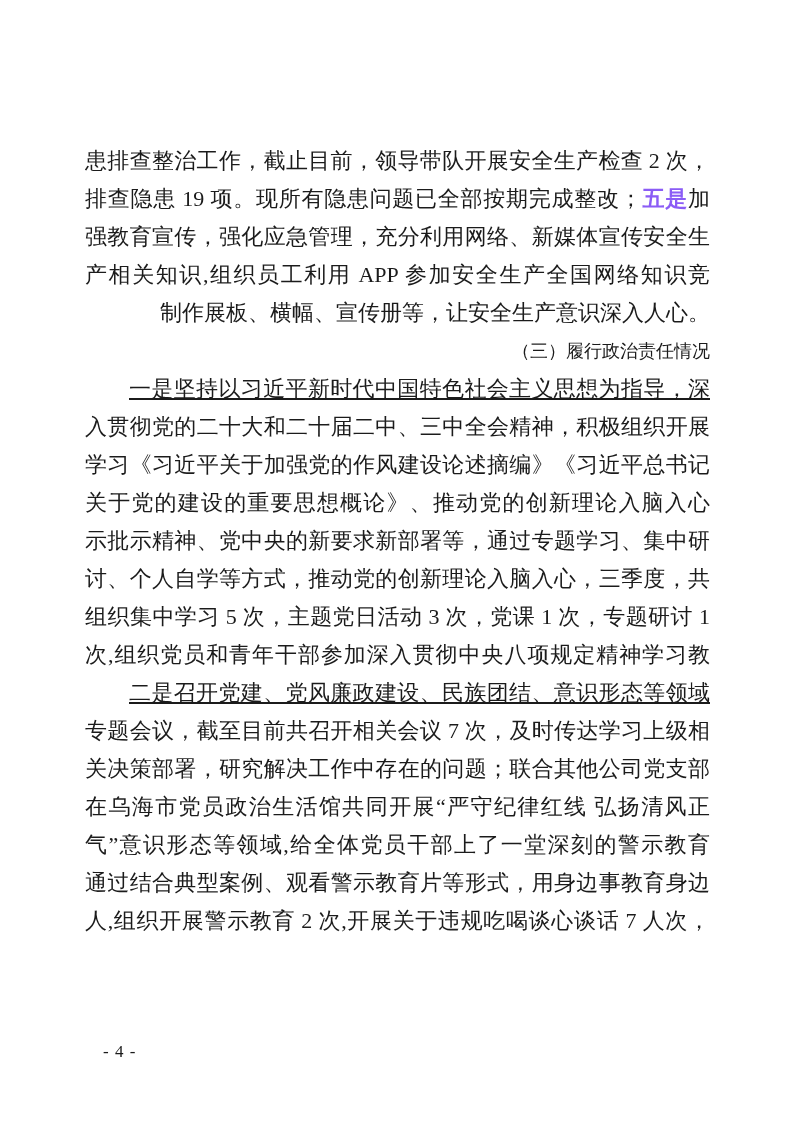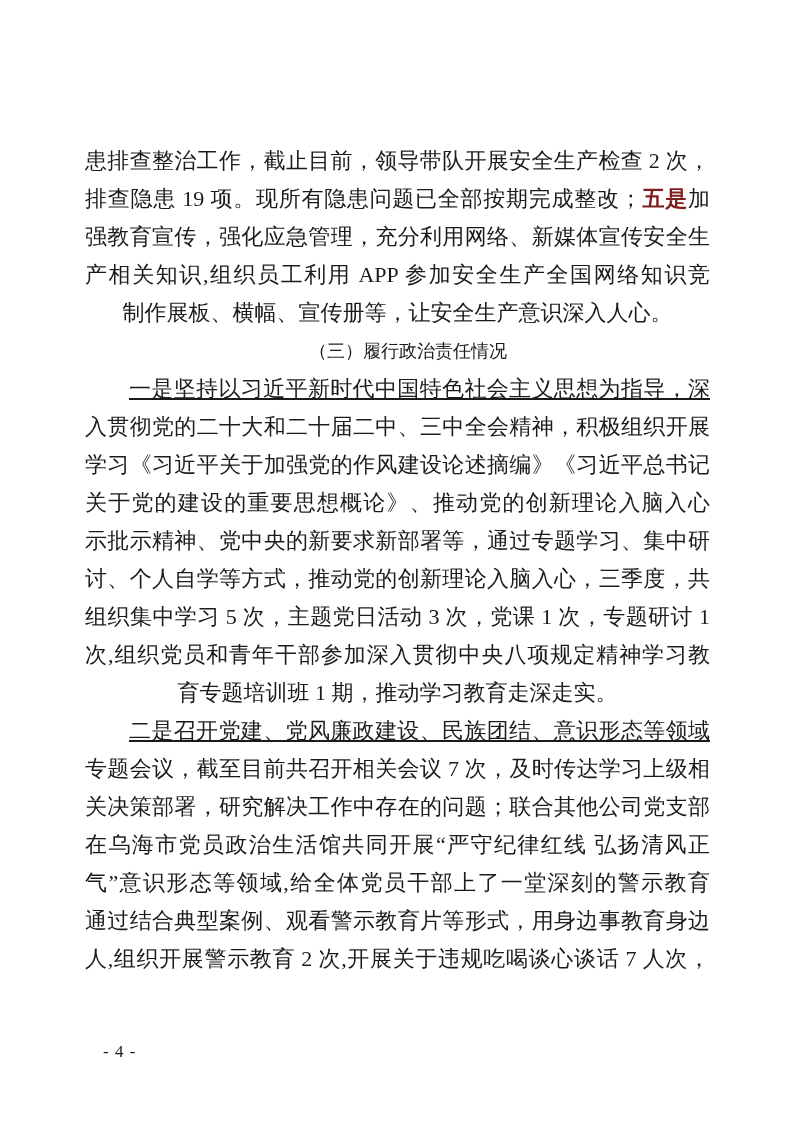--- a/index.html
+++ b/index.html
@@ -22,42 +22,42 @@
     left: 85px;
     top: 142px;
     width: 625px;
   }
   .ln {
     font-size: 22px;
     line-height: 38px;
     height: 38px;
     white-space: normal;
     overflow: hidden;
-    text-align: center;
+    text-align: right;
   }
   
   .j {
     text-align: justify;
     text-align-last: justify;
     text-justify: inter-character;
   }
   
   .indent {
     text-indent: 44px;
     text-decoration: underline;
   }
   
   .heading {
     font-size: 18px;
     text-indent: 21px;
   }
   
   .bold-seg {
     font-weight: 700;
-    color: #7f1d1d;
+    color: #8b5cf6;
   }
   .pagenum {
     position: absolute;
     left: 103px;
     top: 1042px;
     font-size: 17px;
     line-height: 20px;
     color: #1b1b1b;
     letter-spacing: 1px;
   }
@@ -79,21 +79,20 @@
     <div class="ln heading">（三）履行政治责任情况</div>
 
     <div class="ln j indent">一是坚持以习近平新时代中国特色社会主义思想为指导，深</div>
     <div class="ln j">入贯彻党的二十大和二十届二中、三中全会精神，积极组织开展</div>
     <div class="ln j">学习《习近平关于加强党的作风建设论述摘编》《习近平总书记</div>
     <div class="ln j">关于党的建设的重要思想概论》、推动党的创新理论入脑入心</div>
     <div class="ln j">示批示精神、党中央的新要求新部署等，通过专题学习、集中研</div>
     <div class="ln j">讨、个人自学等方式，推动党的创新理论入脑入心，三季度，共</div>
     <div class="ln j">组织集中学习 5 次，主题党日活动 3 次，党课 1 次，专题研讨 1</div>
     <div class="ln j">次,组织党员和青年干部参加深入贯彻中央八项规定精神学习教</div>
-    <div class="ln">育专题培训班 1 期，推动学习教育走深走实。</div>
 
     <div class="ln j indent">二是召开党建、党风廉政建设、民族团结、意识形态等领域</div>
     <div class="ln j">专题会议，截至目前共召开相关会议 7 次，及时传达学习上级相</div>
     <div class="ln j">关决策部署，研究解决工作中存在的问题；联合其他公司党支部</div>
     <div class="ln j">在乌海市党员政治生活馆共同开展“严守纪律红线 弘扬清风正</div>
     <div class="ln j">气”意识形态等领域,给全体党员干部上了一堂深刻的警示教育课；</div>
     <div class="ln j">通过结合典型案例、观看警示教育片等形式，用身边事教育身边</div>
     <div class="ln j">人,组织开展警示教育 2 次,开展关于违规吃喝谈心谈话 7 人次，</div>
 
   </div>

